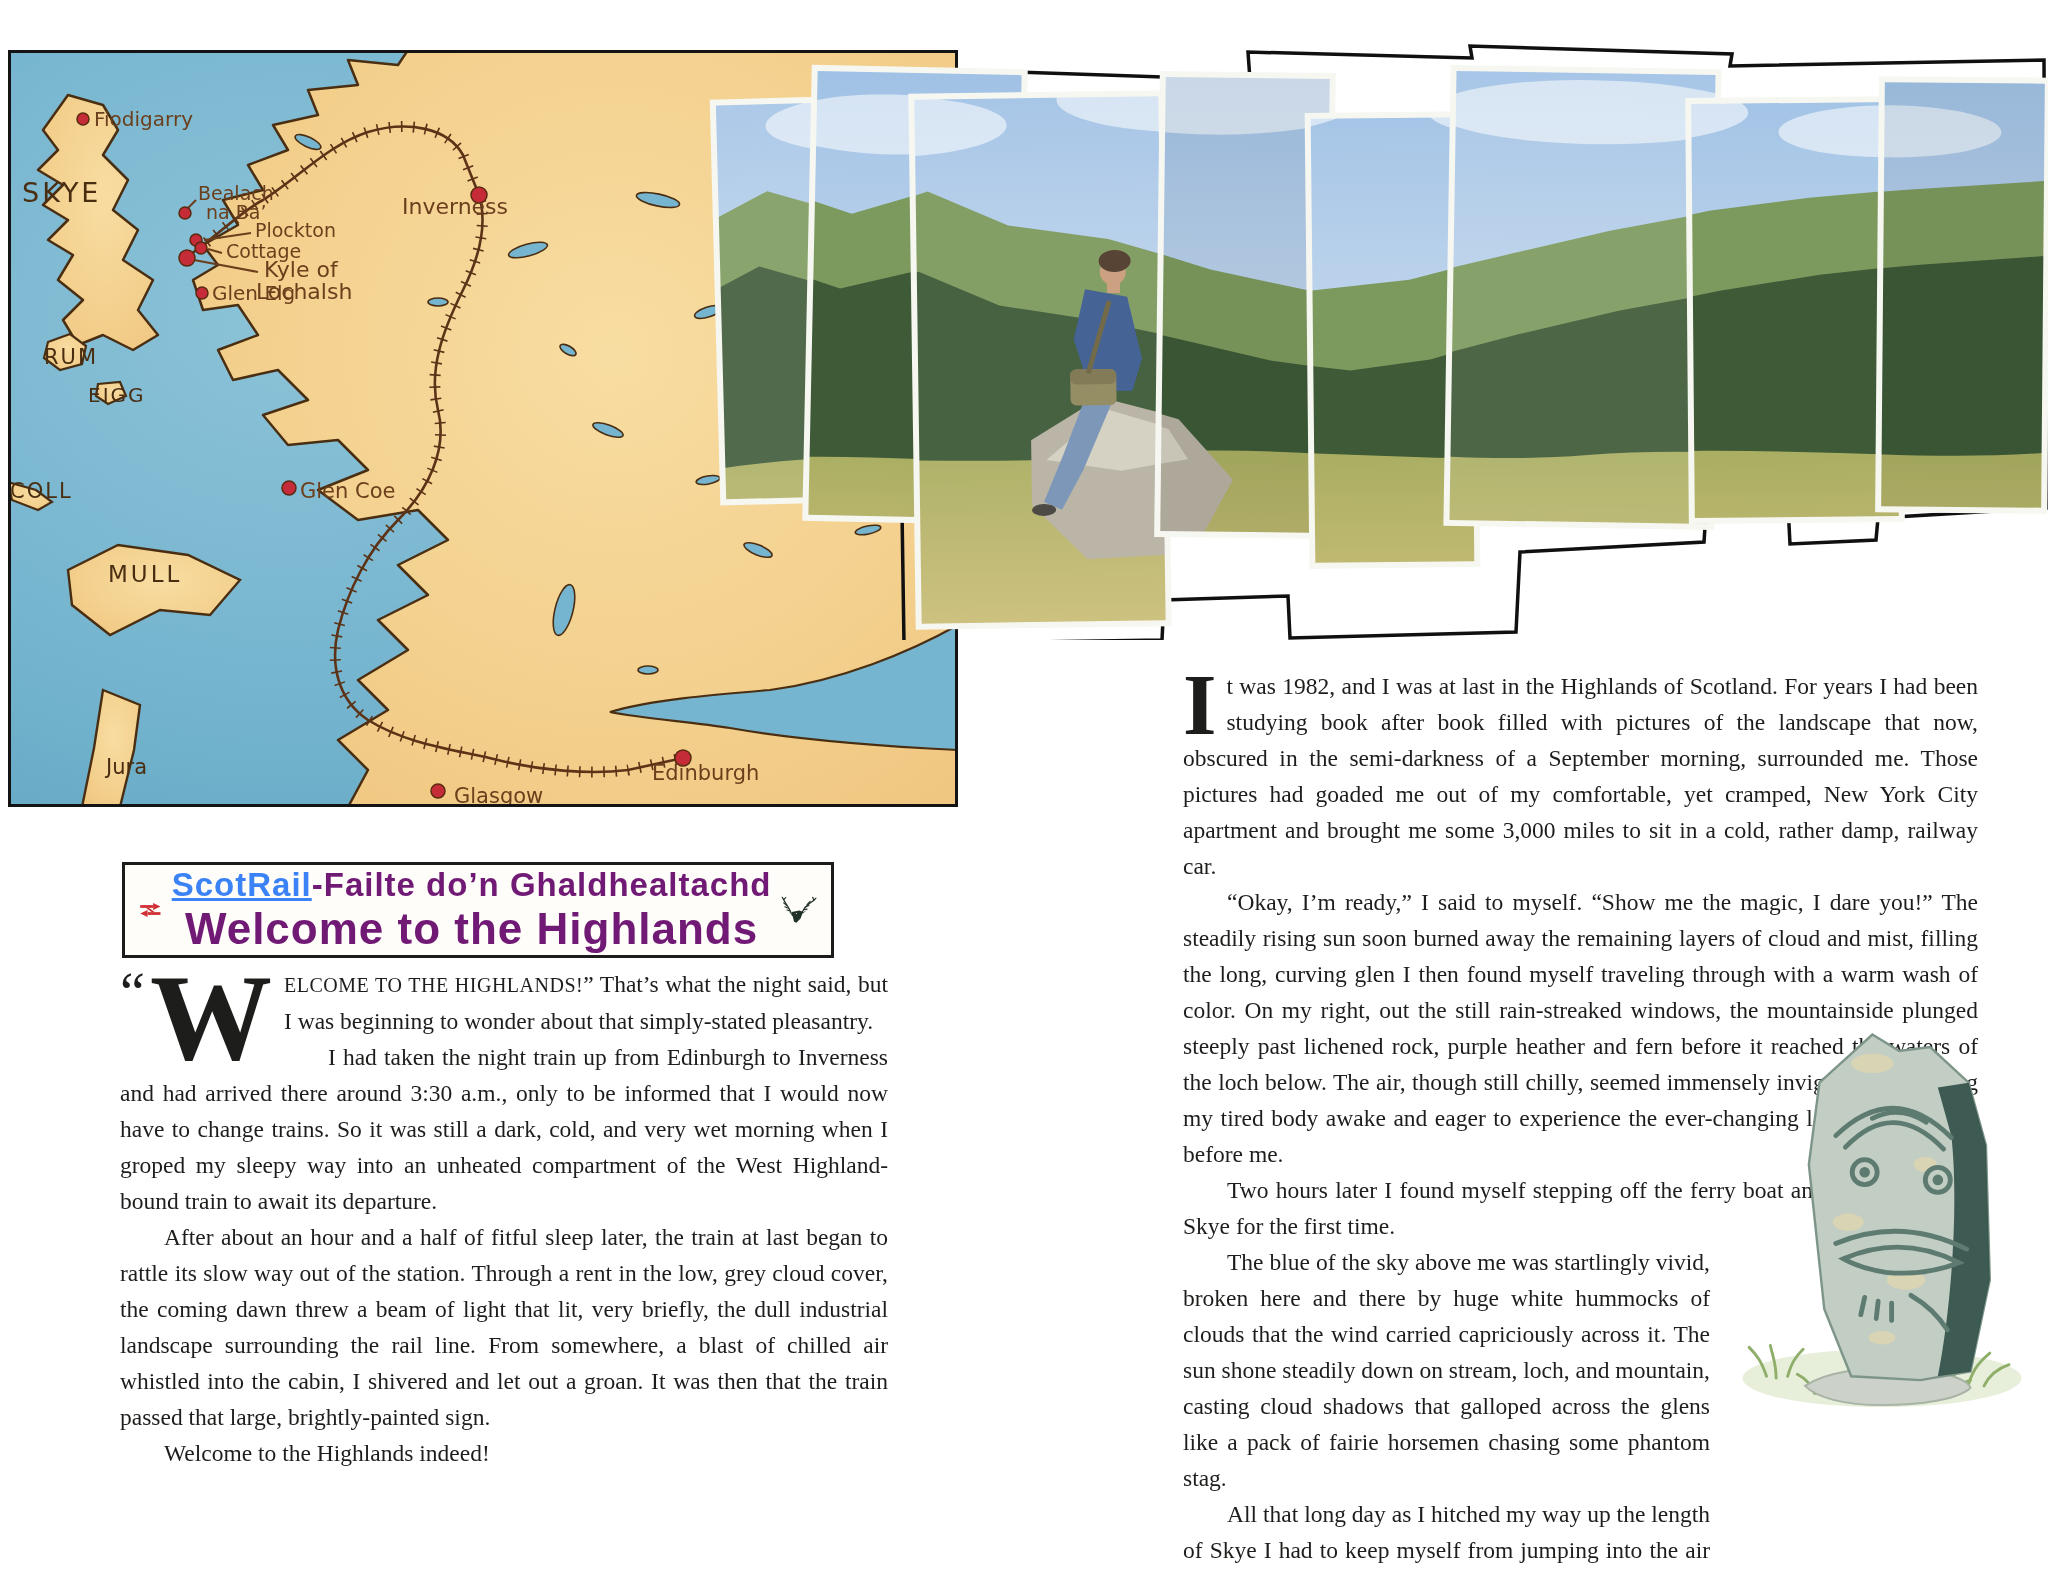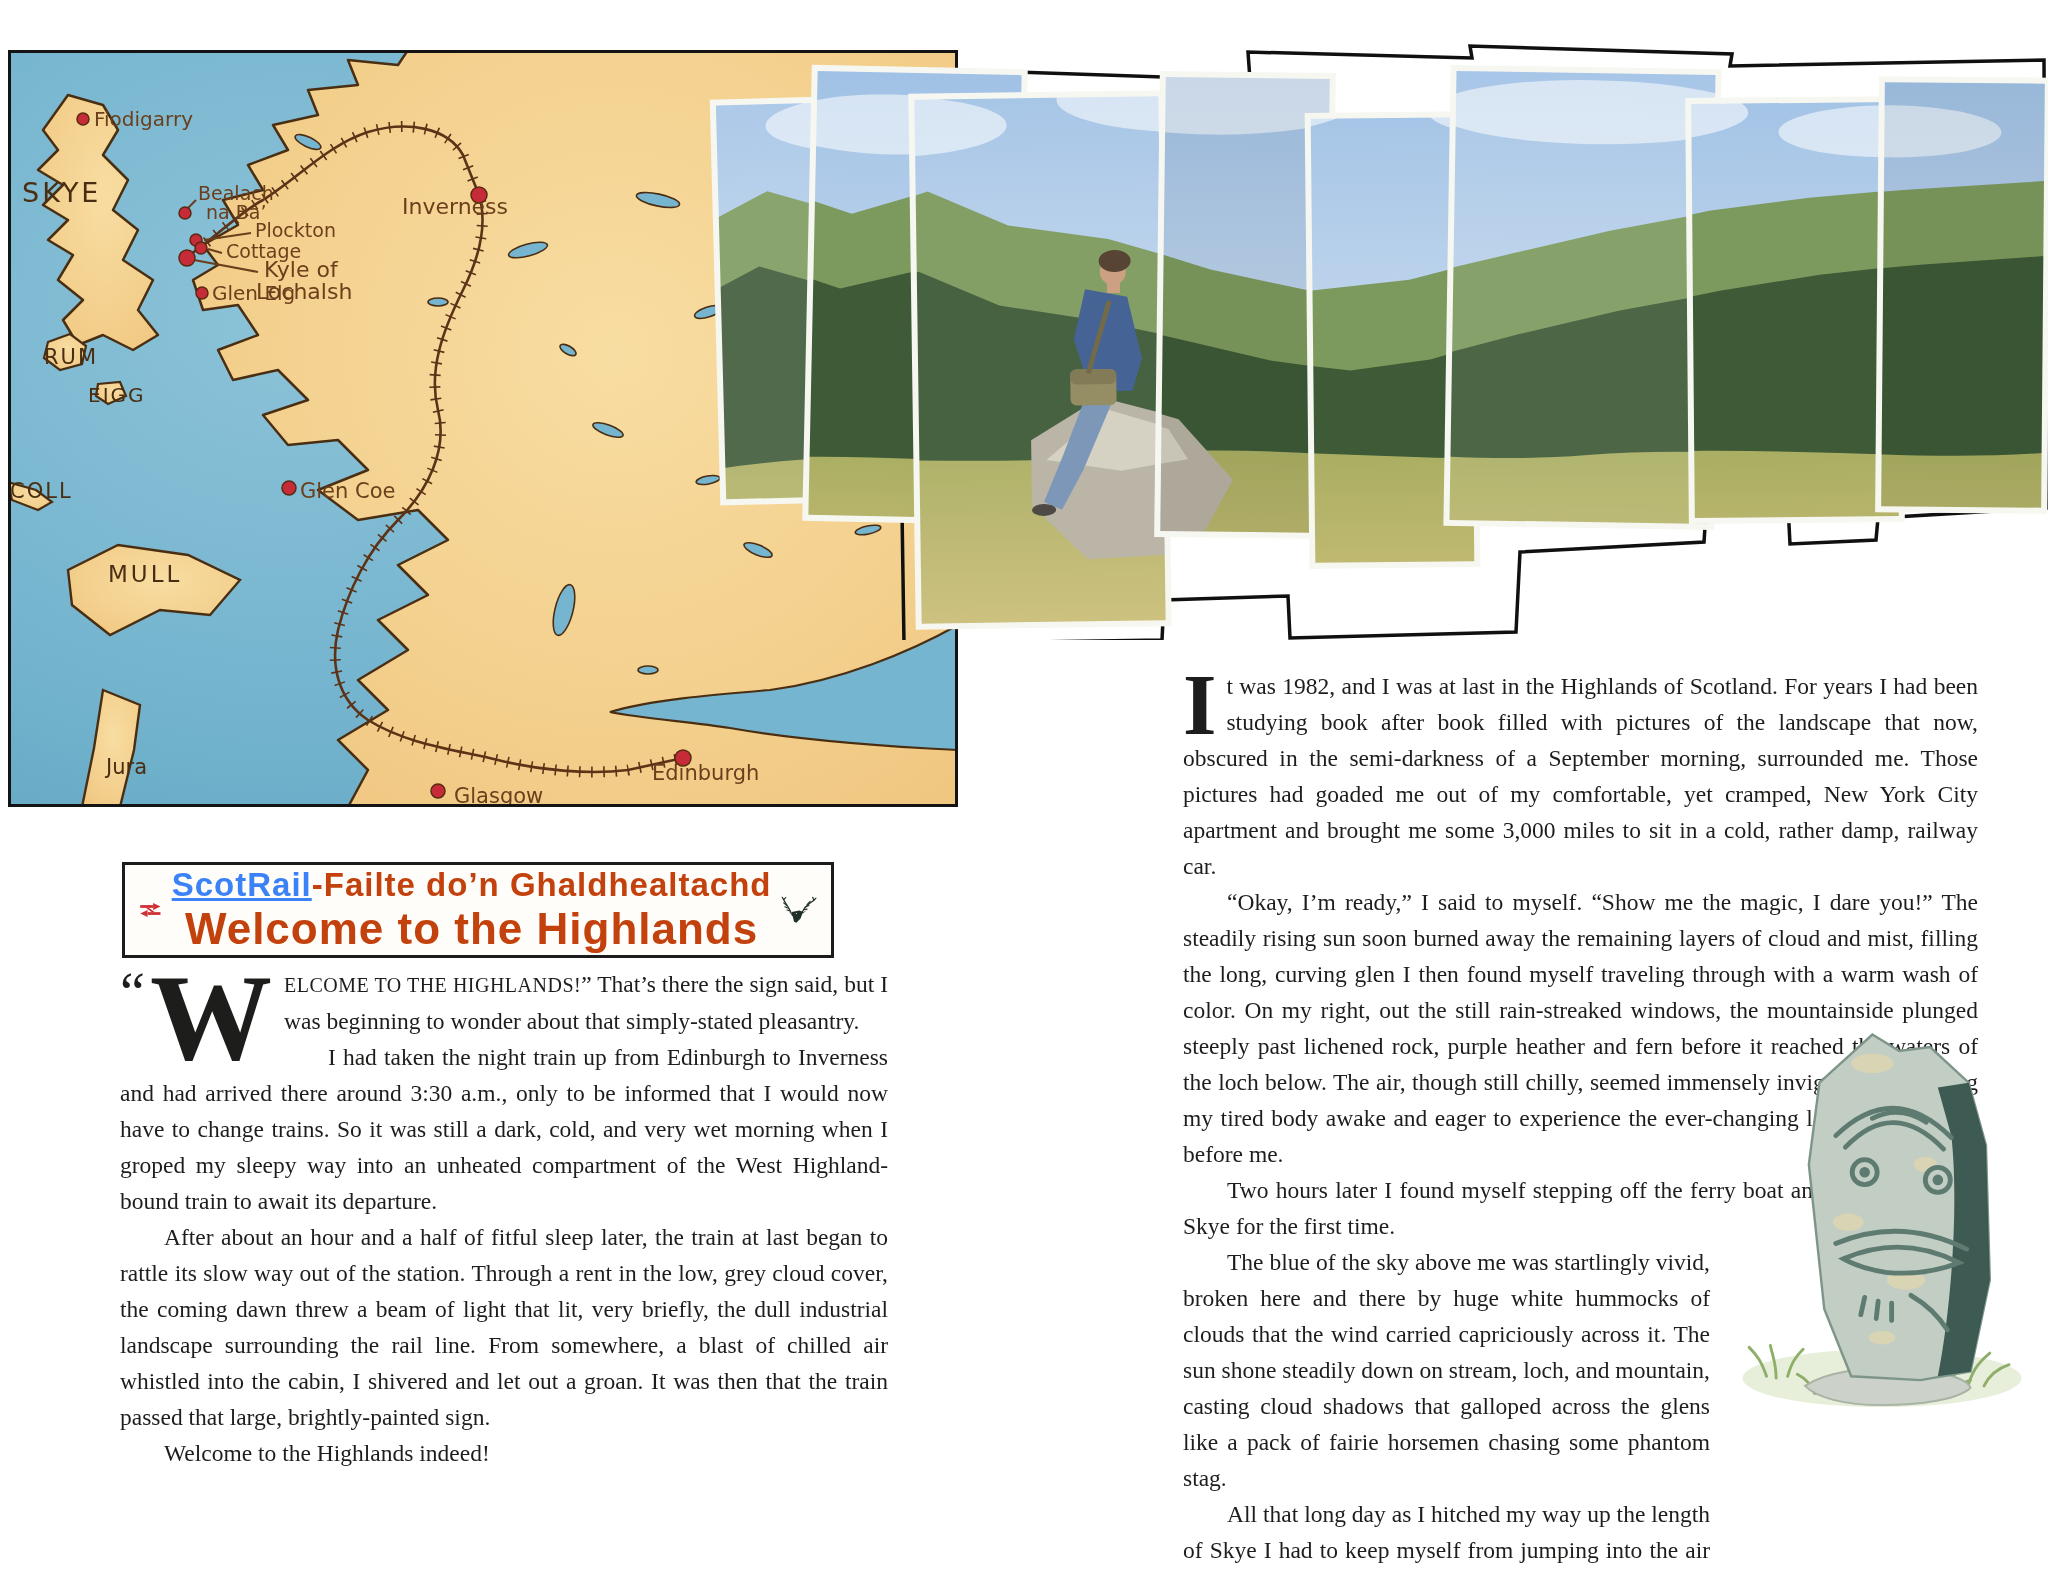--- a/index.html
+++ b/index.html
@@ -12,21 +12,21 @@
   #collage{left:690px;top:40px;width:1358px;height:600px;z-index:2;}
   
   #sign{left:122px;top:862px;width:712px;height:96px;z-index:3;
         background:#fffdf9;border:3px solid #1c1c1c;box-sizing:border-box;
         display:flex;align-items:center;gap:10px;padding:6px 14px;}
   .sign-text{flex:1;text-align:center;font-family:"Liberation Sans",sans-serif;
              font-weight:bold;line-height:1.12;}
   .sign-line1{font-size:33px;letter-spacing:1px;white-space:nowrap;}
   .sign-line2{font-size:44px;letter-spacing:1px;}
   .sign-brand{color:#3b82f6;text-decoration:underline;}
-  .sign-blue{color:#c2410c;}
+  .sign-blue{color:#701a75;}
   
   .col{position:absolute;text-align:justify;font-size:23.5px;line-height:36px;}
   #left-col{left:120px;top:966px;width:768px;}
   #right-col{left:1183px;top:668px;width:795px;}
   .col p{margin:0;}
   .col p.ind{text-indent:44px;}
   .dropcap-wrap{float:left;position:relative;padding-left:30px;margin:6px 12px 0 0;}
   .dc-quote{position:absolute;left:0;top:-8px;font-size:56px;line-height:1;}
   .dropcap{font-size:122px;line-height:92px;font-weight:bold;}
   .dropcap-i{float:left;font-size:86px;line-height:66px;font-weight:bold;margin:4px 10px 0 0;}
@@ -283,21 +283,21 @@
       <path fill="#22302a" d="M36,52 L62,47 L76,52 L88,45 L72,58 L66,74 L52,88 L44,85 L40,68 L24,46 L36,58 Z"></path>
       <circle cx="52" cy="57" r="1.8" fill="#ffffff"></circle>
     </svg>
   </div>
 
   <div id="left-col" class="col">
     <p>
       <span class="dropcap-wrap">
         <span class="dc-quote">“</span><span class="dropcap">W</span>
       </span>
-      <span class="lead-caps">ELCOME TO THE HIGHLANDS!</span><span>” That’s there the sign said, but I was beginning to wonder about that simply-stated pleasantry.</span>
+      <span class="lead-caps">ELCOME TO THE HIGHLANDS!</span><span>” That’s what the night said, but I was beginning to wonder about that simply-stated pleasantry.</span>
     </p>
     <p class="ind">I had taken the night train up from Edinburgh to Inverness and had arrived there around 3:30 a.m., only to be informed that I would now have to change trains. So it was still a dark, cold, and very wet morning when I groped my sleepy way into an unheated compartment of the West Highland-bound train to await its departure.</p>
     <p class="ind">After about an hour and a half of fitful sleep later, the train at last began to rattle its slow way out of the station. Through a rent in the low, grey cloud cover, the coming dawn threw a beam of light that lit, very briefly, the dull industrial landscape surrounding the rail line. From somewhere, a blast of chilled air whistled into the cabin, I shivered and let out a groan. It was then that the train passed that large, brightly-painted sign.</p>
     <p class="ind">Welcome to the Highlands indeed!</p>
   </div>
 
   <div id="right-col" class="col">
     <p>
       <span class="dropcap-i">I</span><span>t was 1982, and I was at last in the Highlands of Scotland. For years I had been studying book after book filled with pictures of the landscape that now, obscured in the semi-darkness of a September morning, surrounded me. Those pictures had goaded me out of my comfortable, yet cramped, New York City apartment and brought me some 3,000 miles to sit in a cold, rather damp, railway car.</span>
     </p>

